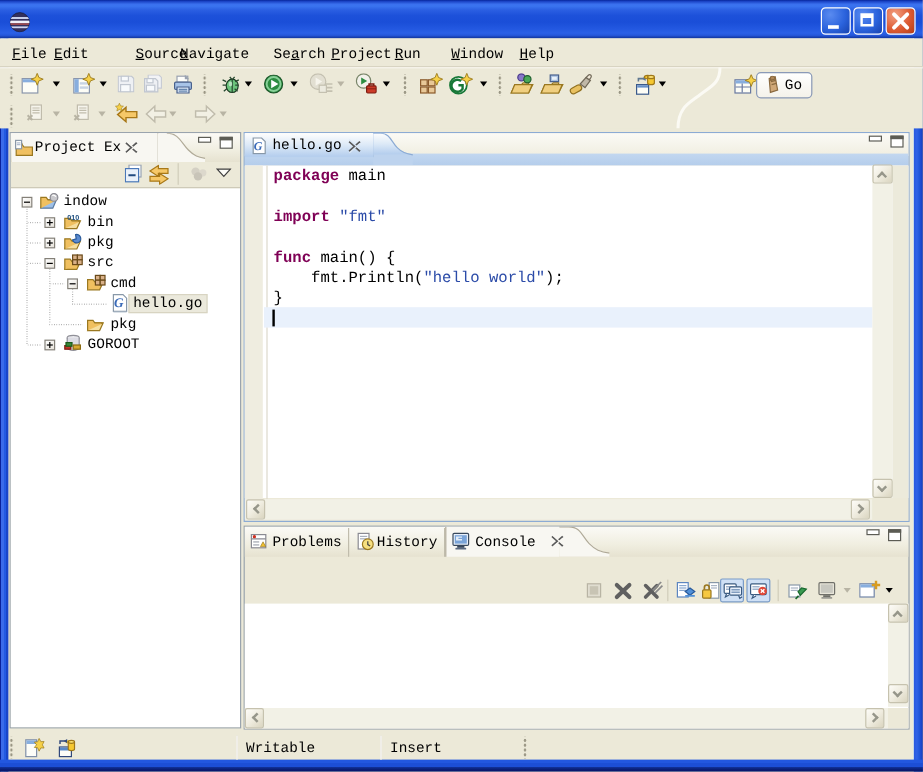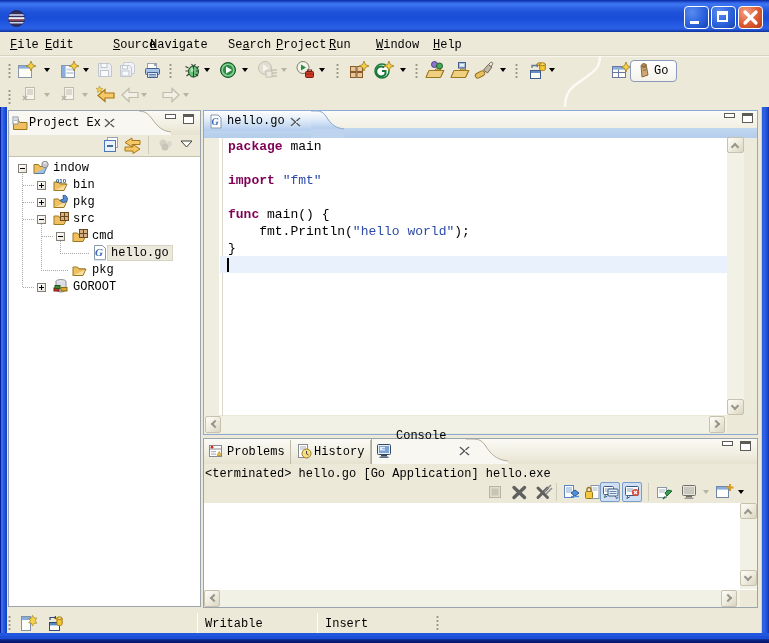--- a/index.html
+++ b/index.html
@@ -501,36 +501,35 @@
       <path d="M10.5 8v2.8l2 1.2" fill="none" stroke="#404040"></path>
     </svg>
   <div class="abs" style="left:314px;top:444px;width:56px;height:16px;line-height:16px">History</div>
   <svg class="abs" style="left:376px;top:443px" width="17" height="16">
       <rect x="1.5" y="1.5" width="13" height="10" rx="1" fill="#e8f0fa" stroke="#38485c"></rect>
       <rect x="3" y="3" width="10" height="7" fill="#7aa4d8"></rect>
       <path d="M4 4h5v1.2H6v1h3v1.2H4z" fill="#fff" opacity="0.8"></path>
       <rect x="5" y="12" width="6" height="1.5" fill="#38485c"></rect>
       <rect x="3.5" y="13.5" width="9" height="1.5" rx="0.5" fill="#5a6a80"></rect>
     </svg>
-  <div class="abs" style="left:396px;top:428px;width:56px;height:16px;line-height:16px">Console</div>
+  <div class="abs" style="left:396px;top:444px;width:56px;height:16px;line-height:16px">Console</div>
   <svg class="abs" style="left:458px;top:444px" width="13" height="13">
       <g stroke="#5a5a5a" stroke-width="1.6">
         <line x1="2" y1="3" x2="11" y2="11"></line>
         <line x1="11" y1="3" x2="2" y2="11"></line>
       </g>
       <g stroke="#f8f7f2" stroke-width="1">
         <line x1="2" y1="1.5" x2="11" y2="9.5"></line>
         <line x1="11" y1="4.5" x2="2" y2="12.5"></line>
       </g>
     </svg>
   <div class="abs" style="left:722px;top:441px;width:11px;height:5px;border:1px solid #5c5c54;background:#fff"></div>
   <div class="abs" style="left:740px;top:441px;width:11px;height:10px;border:1px solid #5c5c54;background:#fff"></div>
   <div class="abs" style="left:740px;top:441px;width:11px;height:3px;background:#5c5c54"></div>
 
-  <div class="abs" style="left:205px;top:466px;width:540px;height:16px;line-height:16px;white-space:pre">&lt;terminated&gt; hello.go [Go Application] hello.exe</div>
 
   <svg class="abs" style="left:487px;top:484px" width="16" height="16">
       <rect x="2.5" y="2.5" width="11" height="11" fill="#e0ddd0" stroke="#b8b4a4"></rect>
       <rect x="4.5" y="4.5" width="7" height="7" fill="#c8c4b4"></rect>
     </svg>
   <svg class="abs" style="left:511px;top:484px" width="17" height="17">
       <g stroke="#606060" stroke-width="3.4" stroke-linecap="round">
         <line x1="3" y1="3.5" x2="13.5" y2="13.5"></line>
         <line x1="13.5" y1="3.5" x2="3" y2="13.5"></line>
       </g>

